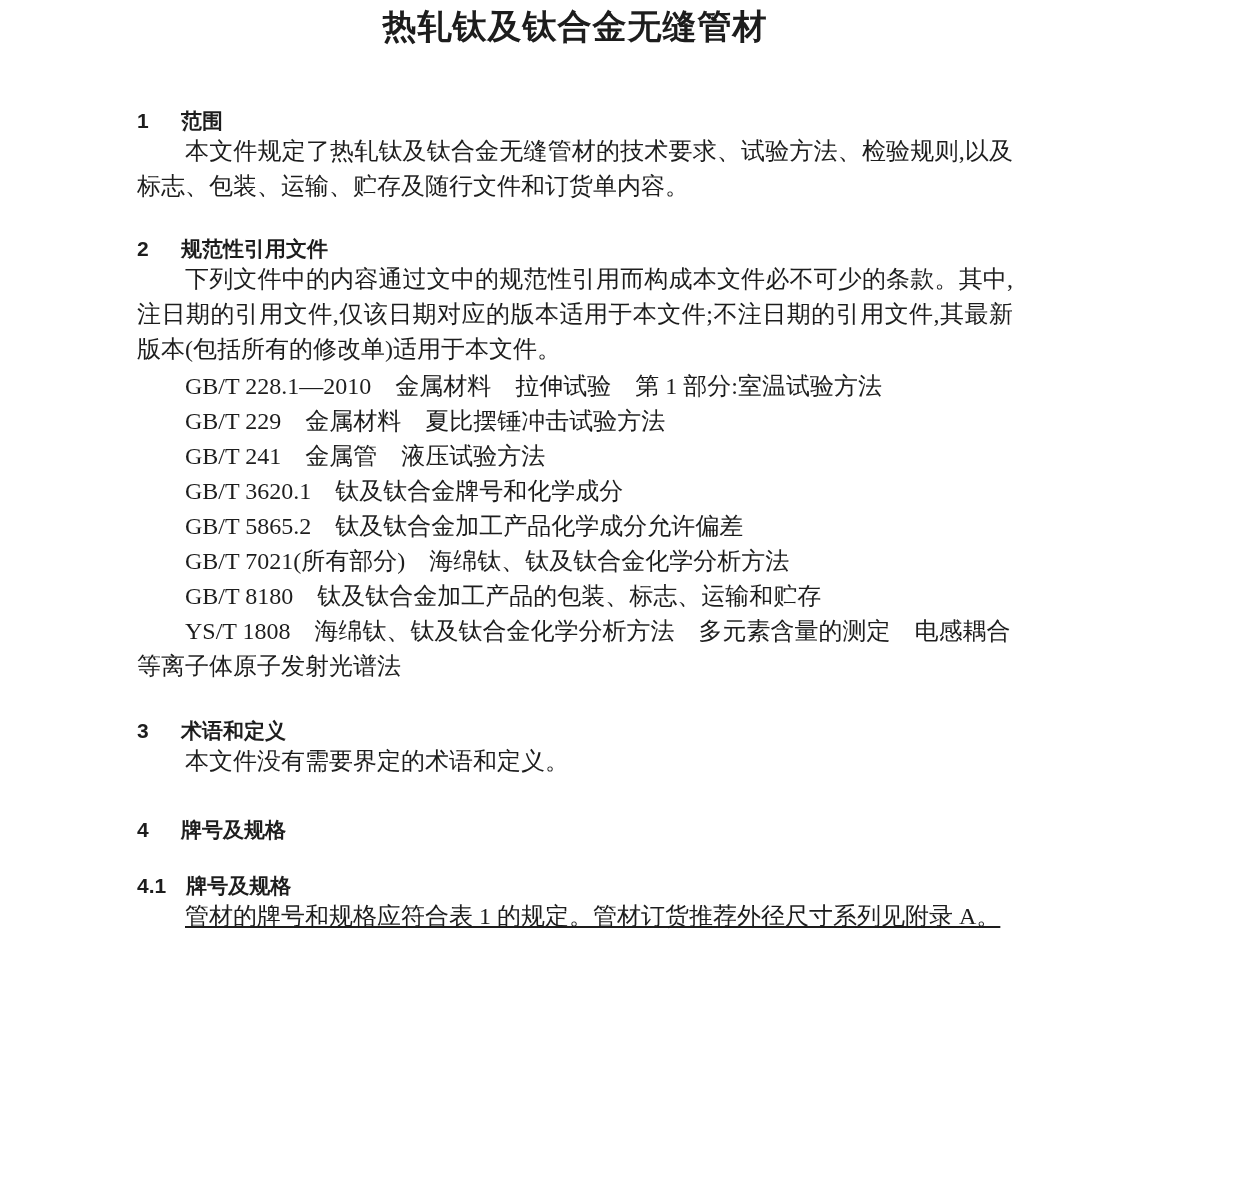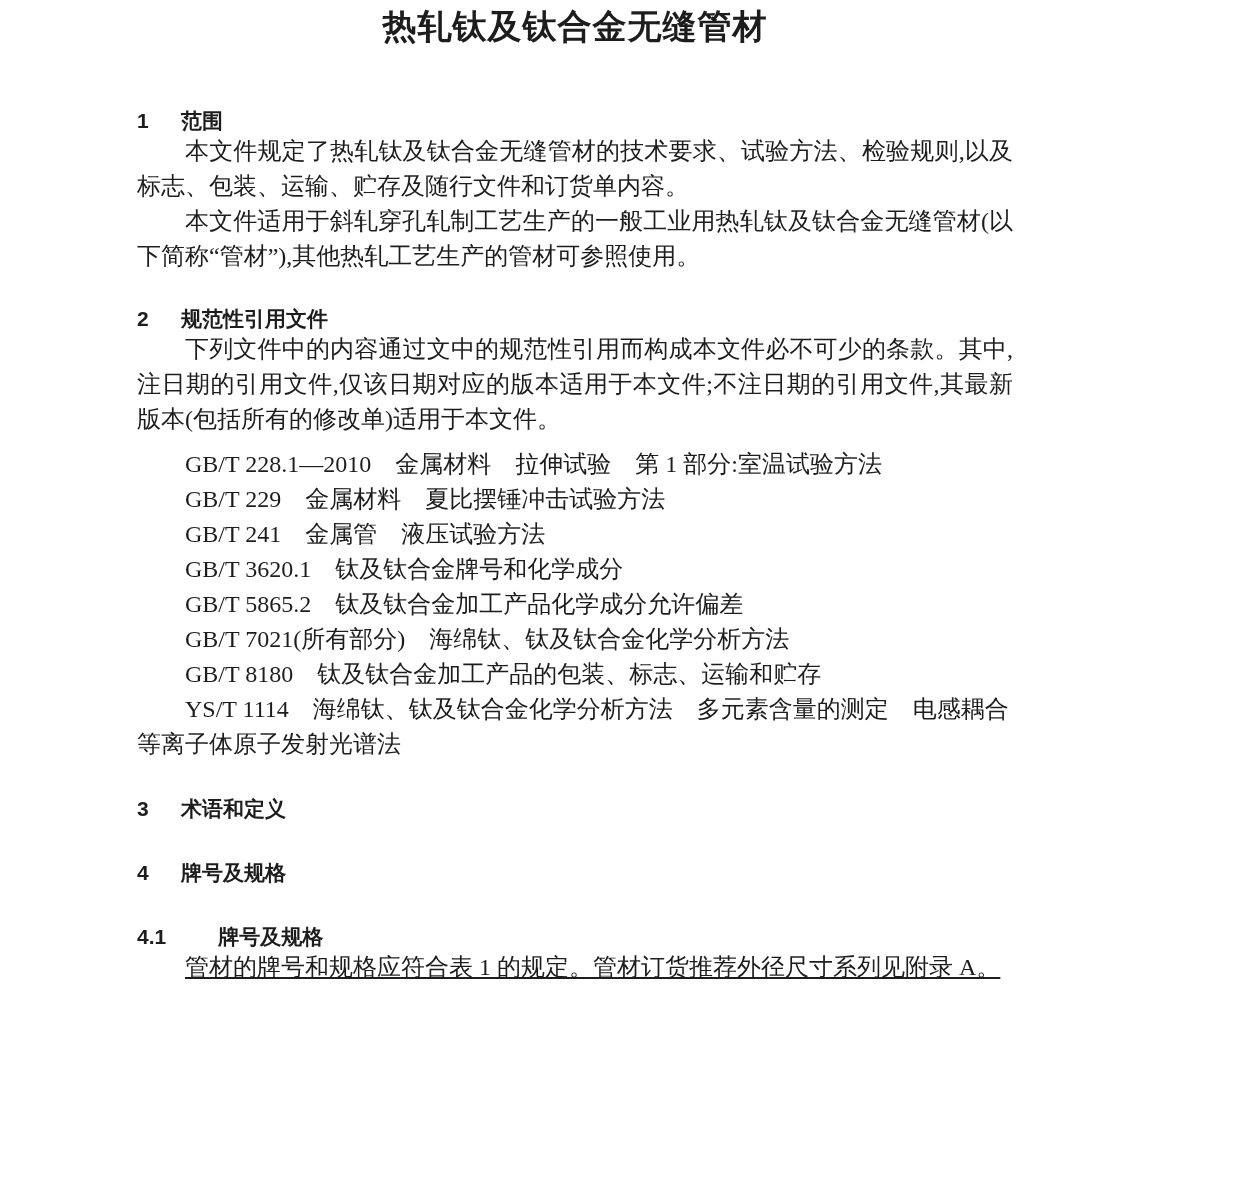--- a/index.html
+++ b/index.html
@@ -37,69 +37,69 @@
   .sec-num {
     display: inline-block;
     min-width: 24px;
     margin-right: 20px;
     flex: 0 0 auto;
   }
   .h-s1  { margin-top: 62px; }
   .h-s2  { margin-top: 32px; }
   .h-s3  { margin-top: 34px; }
   .h-s4  { margin-top: 38px; }
-  .h-s41 { margin-top: 38px; gap: 32px; }
+  .h-s41 { margin-top: 30px; }
   p.body {
     margin: 0;
     font-size: 24px;
     line-height: 35px;
     text-indent: 2em;
     text-align: justify;
     text-justify: inter-ideograph;
   }
   .p-after-heading { margin-top: 38px; }
   .p-41 { margin-top: 19px; text-decoration: underline; }
-  .refs { margin-top: 10px; }
+  .refs { margin-top: 2px; }
   .refs p.body { text-align: left; }
 </style>
 </head>
 <body>
 
 <div class="page">
 
   <h1 class="doc-title">热轧钛及钛合金无缝管材</h1>
 
   <div class="sec-heading h-s1">
     <span class="sec-num">1</span>
     <span class="sec-name">范围</span>
   </div>
   <p class="body p-after-heading">本文件规定了热轧钛及钛合金无缝管材的技术要求、试验方法、检验规则,以及标志、包装、运输、贮存及随行文件和订货单内容。</p>
-  <p class="body">本文件适用于斜轧穿孔轧制工艺生产的一般工业用热轧钛及钛合金无缝管材(以下简称“管材”),其他热轧工艺生产的管材可参照使用。</p>
 
   <div class="sec-heading h-s2">
     <span class="sec-num">2</span>
     <span class="sec-name">规范性引用文件</span>
   </div>
   <p class="body p-after-heading">下列文件中的内容通过文中的规范性引用而构成本文件必不可少的条款。其中,注日期的引用文件,仅该日期对应的版本适用于本文件;不注日期的引用文件,其最新版本(包括所有的修改单)适用于本文件。</p>
 
   <div class="refs">
     <p class="body">GB/T 228.1—2010　金属材料　拉伸试验　第 1 部分:室温试验方法</p>
     <p class="body">GB/T 229　金属材料　夏比摆锤冲击试验方法</p>
     <p class="body">GB/T 241　金属管　液压试验方法</p>
     <p class="body">GB/T 3620.1　钛及钛合金牌号和化学成分</p>
     <p class="body">GB/T 5865.2　钛及钛合金加工产品化学成分允许偏差</p>
     <p class="body">GB/T 7021(所有部分)　海绵钛、钛及钛合金化学分析方法</p>
     <p class="body">GB/T 8180　钛及钛合金加工产品的包装、标志、运输和贮存</p>
-    <p class="body">YS/T 1114　海绵钛、钛及钛合金化学分析方法　多元素含量的测定　电感耦合等离子体原子发射光谱法</p>
+    <p class="body">YS/T 1808　海绵钛、钛及钛合金化学分析方法　多元素含量的测定　电感耦合等离子体原子发射光谱法</p>
   </div>
 
   <div class="sec-heading h-s3">
     <span class="sec-num">3</span>
     <span class="sec-name">术语和定义</span>
   </div>
+  <p class="body p-after-heading">本文件没有需要界定的术语和定义。</p>
 
   <div class="sec-heading h-s4">
     <span class="sec-num">4</span>
     <span class="sec-name">牌号及规格</span>
   </div>
 
   <div class="sec-heading h-s41">
     <span class="sec-num">4.1</span>
     <span class="sec-name">牌号及规格</span>
   </div>

